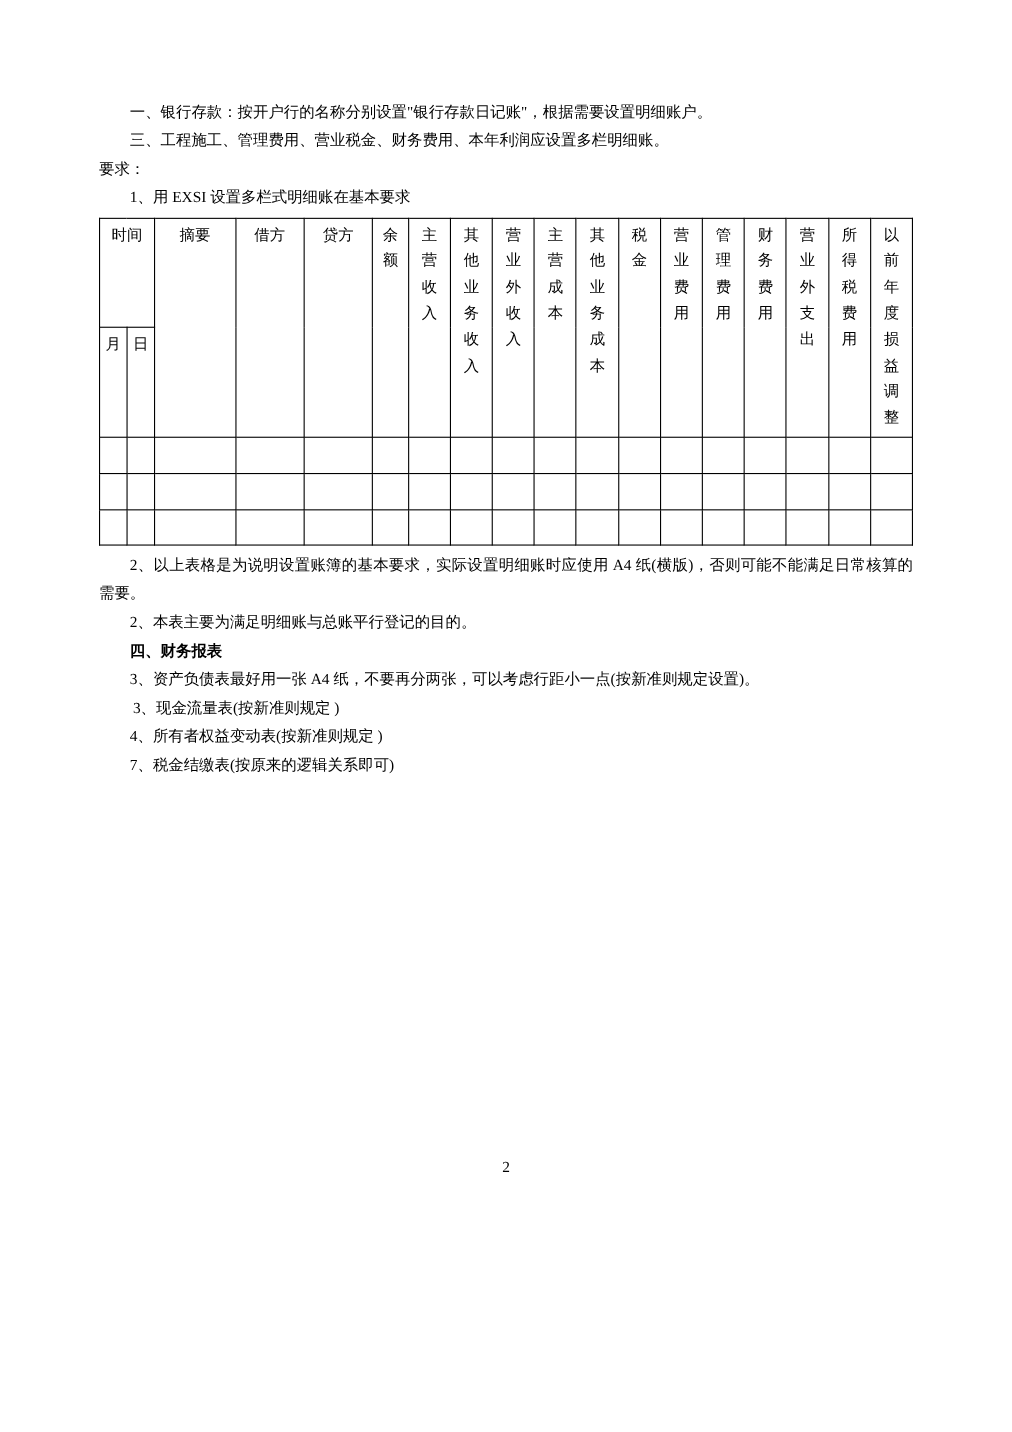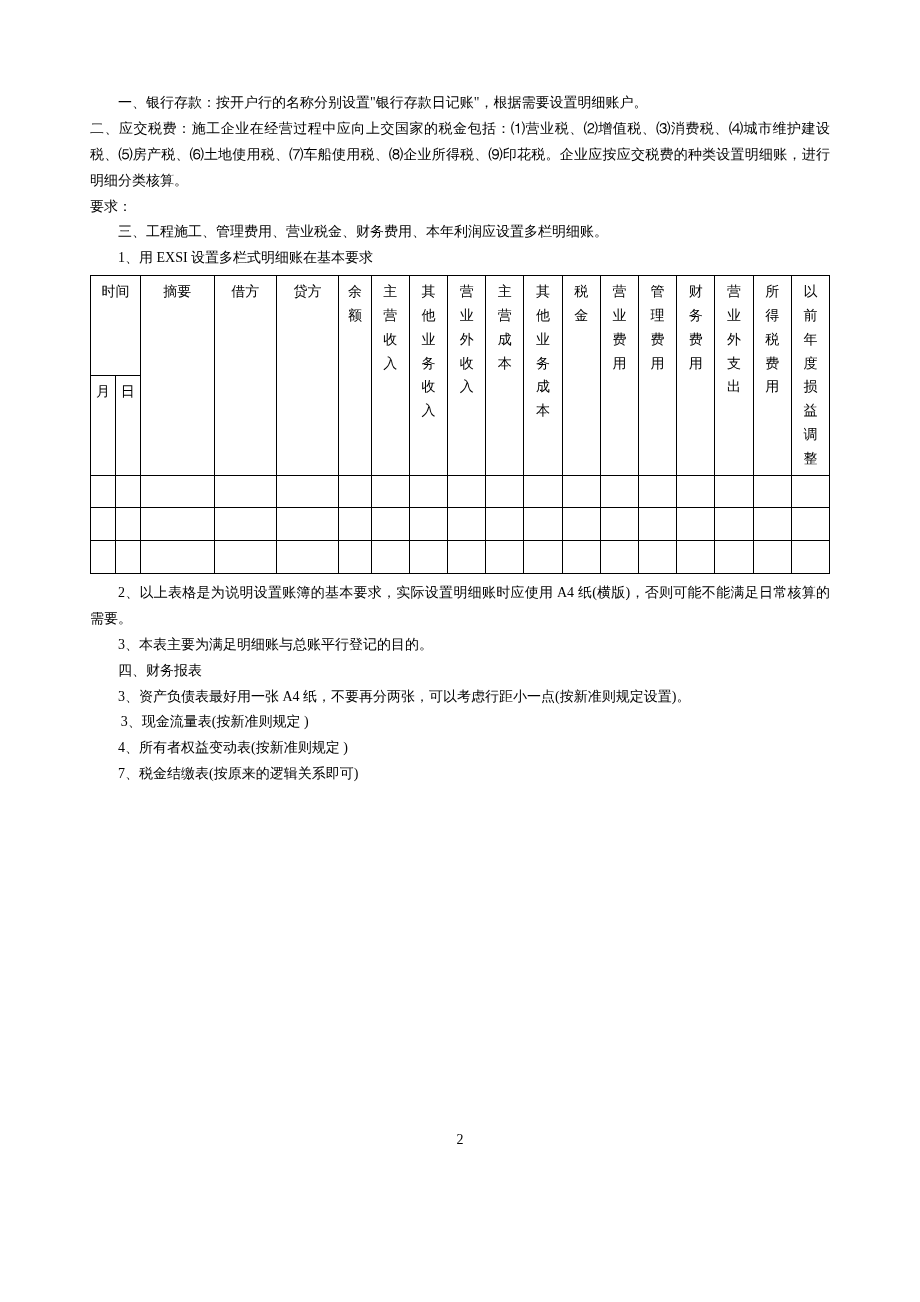--- a/index.html
+++ b/index.html
@@ -15,21 +15,21 @@
     .page {
       padding: 90px 90px 40px 90px;
     }
     .para {
       text-align: justify;
       margin: 0;
     }
     .indent1 { text-indent: 2em; }
     .indent0 { text-indent: 0; }
     .indent2 { text-indent: 2.6em; }
-    .bold { font-weight: normal; }
+    .bold { font-weight: bold; }
 
     table.ledger {
       border-collapse: collapse;
       width: 100%;
       margin: 4px 0 6px 0;
       table-layout: fixed;
       font-size: 14px;
     }
     table.ledger th,
     table.ledger td {
@@ -56,23 +56,22 @@
     col.w-credit  { width: 8.0%; }
     col.w-balance { width: 4.2%; }
     col.w-narrow  { width: 4.91%; }
   </style>
 </head>
 <body>
 
 <div class="page">
 
   <p class="para indent1">一、银行存款：按开户行的名称分别设置"银行存款日记账"，根据需要设置明细账户。</p>
-  <p class="para indent0">二、应交税费：施工企业在经营过程中应向上交国家的税金包括：⑴营业税、⑵增值税、⑶消费税、⑷城市维护建设税、⑸房产税、⑹土地使用税、⑺车船使用税、⑻企业所得税、⑼印花税。企业应按应交税费的种类设置明细账，进行明细分类核算。</p>
+  <p class="para indent1">三、工程施工、管理费用、营业税金、财务费用、本年利润应设置多栏明细账。</p>
   <p class="para indent0">要求：</p>
-  <p class="para indent1">三、工程施工、管理费用、营业税金、财务费用、本年利润应设置多栏明细账。</p>
   <p class="para indent1">1、用 EXSI 设置多栏式明细账在基本要求</p>
 
   <table class="ledger">
     <colgroup>
       <col class="w-month">
         <col class="w-day">
       <col class="w-summary">
         <col class="w-debit">
         <col class="w-credit">
         <col class="w-balance">
@@ -242,21 +241,21 @@
           <td></td>
           <td></td>
           <td></td>
           <td></td>
           <td></td>
     </tr>
   </tbody>
     </table>
 
   <p class="para indent1">2、以上表格是为说明设置账簿的基本要求，实际设置明细账时应使用 A4 纸(横版)，否则可能不能满足日常核算的需要。</p>
-  <p class="para indent1">3、本表主要为满足明细账与总账平行登记的目的。</p>
+  <p class="para indent1">2、本表主要为满足明细账与总账平行登记的目的。</p>
   <p class="para indent1 bold">四、财务报表</p>
   <p class="para indent1">3、资产负债表最好用一张 A4 纸，不要再分两张，可以考虑行距小一点(按新准则规定设置)。</p>
   <p class="para" style="text-indent:2.2em">3、现金流量表(按新准则规定 )</p>
   <p class="para indent1">4、所有者权益变动表(按新准则规定 )</p>
   <p class="para indent1">7、税金结缴表(按原来的逻辑关系即可)</p>
 
   <div class="page-number">2</div>
 </div>
 
 </body></html>

